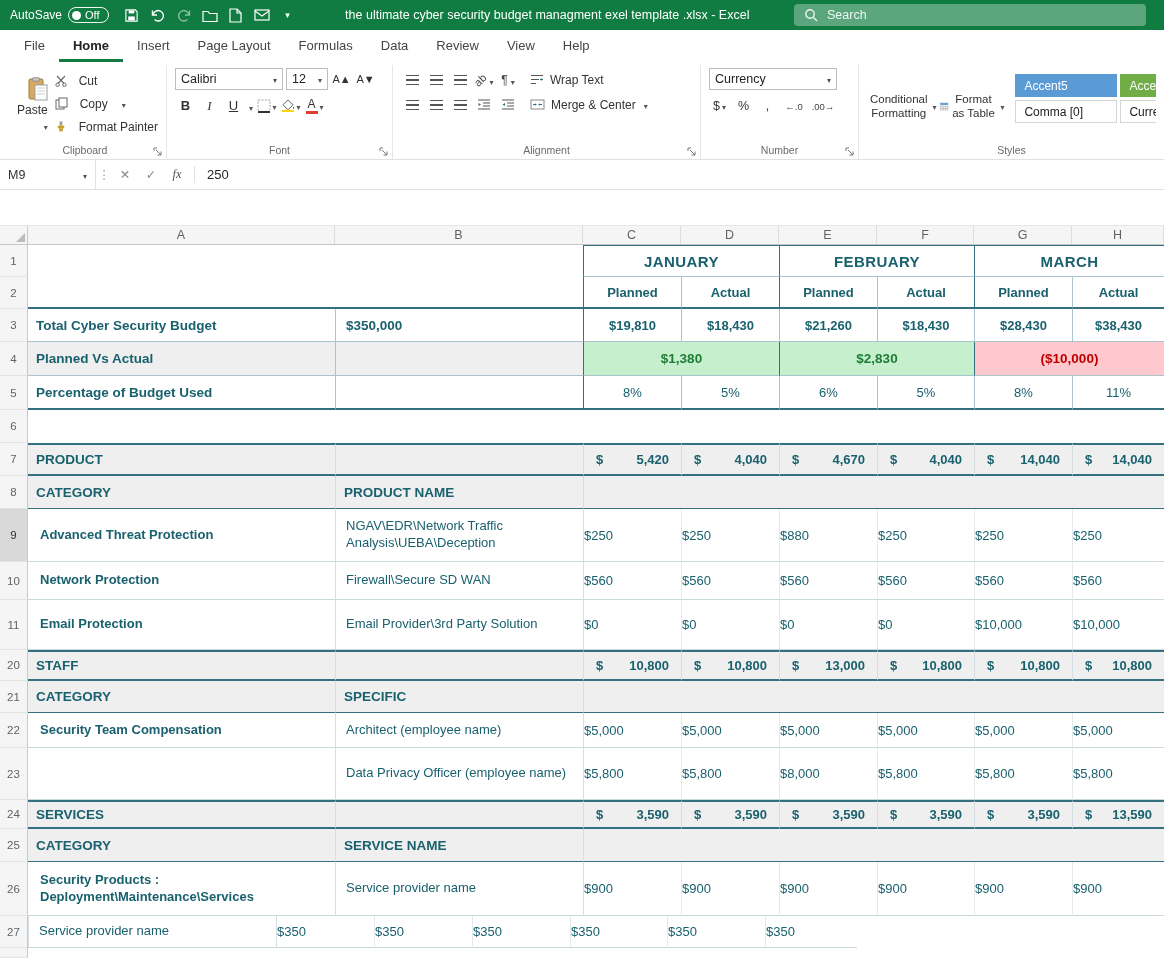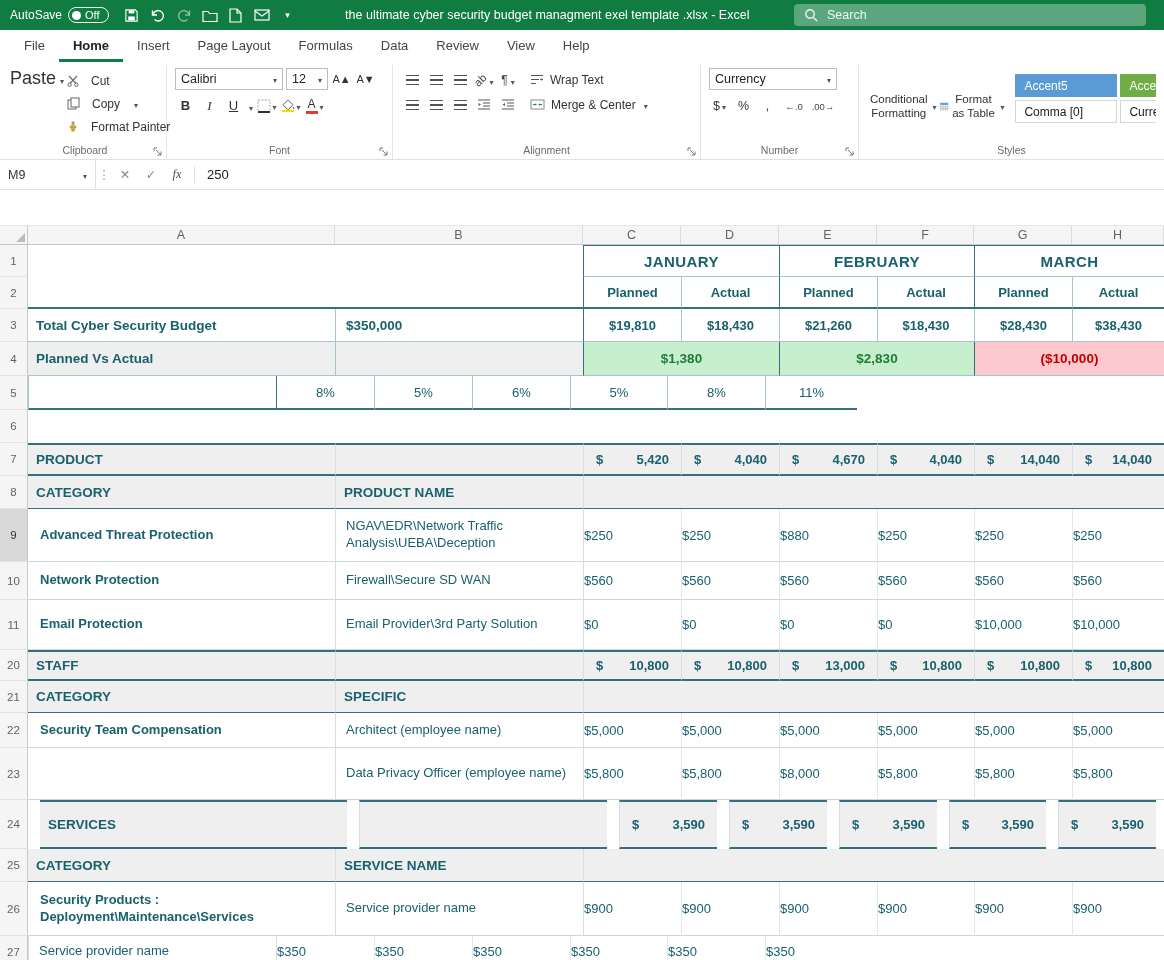--- a/index.html
+++ b/index.html
@@ -34,21 +34,21 @@
   .tab.active{font-weight:700;color:#222;border-bottom:3px solid var(--green);padding-bottom:3px}
 
   
   .ribbon{height:98px;background:#fff;display:flex;border-bottom:1px solid var(--chrome-border);padding:3px 0 0 4px;flex:none}
   .rgroup{position:relative;border-right:1px solid #E6E6E6;padding:3px 8px 18px;display:flex;gap:7px;flex:none}
   .rgroup:last-child{border-right:none;flex:1;overflow:hidden}
   .rg-label{position:absolute;bottom:3px;left:0;right:0;text-align:center;font-size:10.5px;color:#6B6B6B}
   .rg-launcher{position:absolute;bottom:3px;right:4px;cursor:pointer;line-height:0}
   .cr::after{content:"▾";font-size:8px;color:#555;margin-left:2px}
 
-  .paste-big{display:flex;flex-direction:row;align-items:flex-start;justify-content:center;width:48px;gap:2px;font-size:18px;color:#333;cursor:pointer}
+  .paste-big{display:flex;flex-direction:column;align-items:flex-end;justify-content:center;width:48px;gap:2px;font-size:12px;color:#333;cursor:pointer}
   .clip-col{display:flex;flex-direction:column;gap:4px;padding-top:3px}
   .mini-btn{display:flex;align-items:center;gap:12px;font-size:12px;color:#333;height:19px;cursor:pointer;white-space:nowrap}
 
   .fg{display:flex;flex-direction:column;gap:5px}
   .fg-row{display:flex;align-items:center;gap:3px}
   .select{border:1px solid #BDBDBD;background:#fff;height:22px;display:flex;align-items:center;justify-content:space-between;padding:0 5px;font-size:12.5px;color:#222;cursor:pointer}
   .sel-name{width:108px}.sel-size{width:42px}.sel-num{width:128px}
   .ficon{min-width:21px;height:21px;display:flex;align-items:center;justify-content:center;font-size:13px;color:#333;cursor:pointer}
   .b{font-weight:700}.i{font-style:italic;font-family:"Liberation Serif",serif}.u{text-decoration:underline}
   .acolor{display:flex;flex-direction:column;align-items:center;line-height:1;font-size:12px}
@@ -495,20 +495,21 @@
       <div class="g-row" style="height: 34px;">
         <div class="rh">4</div>
         <div class="c alabel gray bbL" style="width: 307px;">Planned Vs Actual</div>
         <div class="c plain gray blL bbL" style="width: 248px;"></div>
         <div class="c pairval blS bbL good" style="width: 196px;">$1,380</div>
         <div class="c pairval blS bbL good" style="width: 195px;">$2,830</div>
         <div class="c pairval blS bbL bad" style="width: 190px;">($10,000)</div>
       </div>
       <div class="g-row" style="height: 34px;">
         <div class="rh">5</div>
+        <div class="c alabel bb2" style="width: 307px;">Percentage of Budget Used</div>
         <div class="c bval blL bb2" style="width: 248px;"></div>
         <div class="c val bb2 blS" style="width: 98px;">8%</div>
         <div class="c val bb2 blL" style="width: 98px;">5%</div>
         <div class="c val bb2 blL" style="width: 98px;">6%</div>
         <div class="c val bb2 blL" style="width: 97px;">5%</div>
         <div class="c val bb2 blL" style="width: 98px;">8%</div>
         <div class="c val bb2 blL" style="width: 92px;">11%</div>
       </div>
       <div class="g-row" style="height: 33px;">
         <div class="rh">6</div>
@@ -632,21 +633,21 @@
         <div class="rh">23</div>
         <div class="c itemA bbRow" style="width: 307px;"></div>
         <div class="c itemB bbRow blA" style="width: 248px;">Data Privacy Officer (employee name)</div>
         <div class="c itemV bbRow blA" style="width: 98px;">$5,800</div>
         <div class="c itemV bbRow blV" style="width: 98px;">$5,800</div>
         <div class="c itemV bbRow blV" style="width: 98px;">$8,000</div>
         <div class="c itemV bbRow blV" style="width: 97px;">$5,800</div>
         <div class="c itemV bbRow blV" style="width: 98px;">$5,800</div>
         <div class="c itemV bbRow blV" style="width: 92px;">$5,800</div>
       </div>
-      <div class="g-row" style="height: 49px; gap: 12px;">
+      <div class="g-row" style="height: 29px;">
         <div class="rh">24</div>
         <div class="c seclabel gray bt2 bb2" style="width: 307px;">SERVICES</div>
         <div class="c plain gray bt2 bb2 blA" style="width: 248px;"></div>
         <div class="c acct gray bt2 bb2 blA" style="width: 98px;">
           <span>$</span>
           <span>3,590</span>
         </div>
         <div class="c acct gray bt2 bb2 blA" style="width: 98px;">
           <span>$</span>
           <span>3,590</span>

